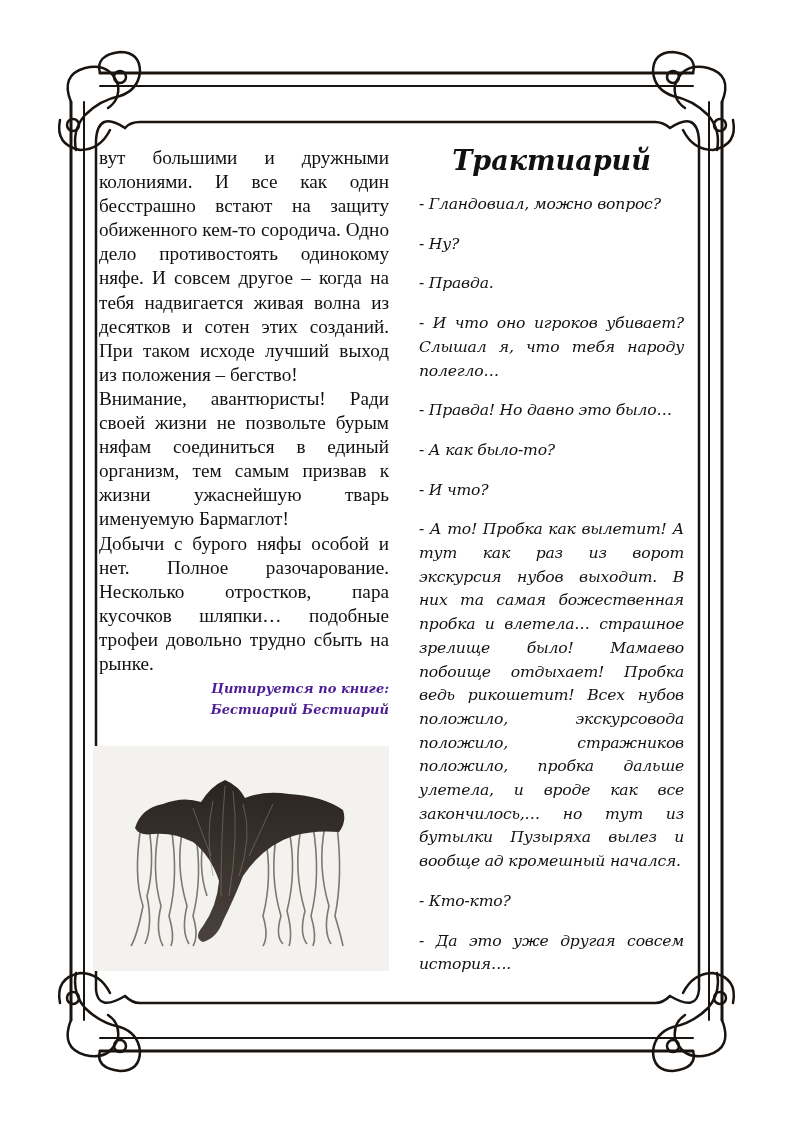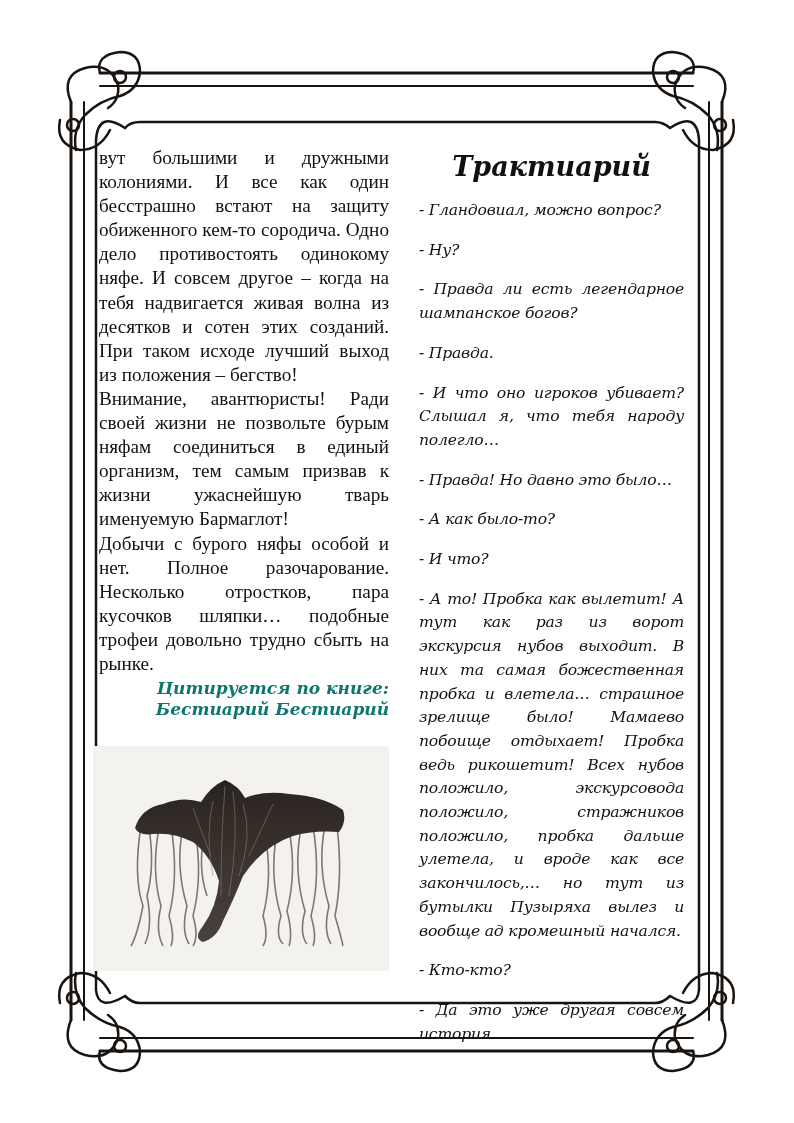--- a/index.html
+++ b/index.html
@@ -7,34 +7,34 @@
   .frame-svg { position: absolute; left: 0; top: 0; width: 794px; height: 1123px; }
   .col-left {
     position: absolute; left: 99px; top: 146px; width: 290px;
     font-family: "Liberation Serif", "DejaVu Serif", serif;
     font-size: 19.2px; line-height: 24.1px; color: #111;
     text-align: justify; hyphens: manual;
   }
   .col-left p { margin: 0; }
   .cite {
     font-family: "DejaVu Serif", serif; font-style: italic; font-weight: bold;
-    font-size: 17px; line-height: 21px; text-align: right; margin: 2px 0 0 0; color: #0f766e;
+    font-size: 13px; line-height: 21px; text-align: right; margin: 2px 0 0 0; color: #4c1d95;
   }
   .illustration {
     position: absolute; left: 93px; top: 746px; width: 296px; height: 225px;
     background: #f4f2ee;
   }
   .col-right {
     position: absolute; left: 403px; top: 145px; width: 297px;
     font-family: "DejaVu Serif", serif; font-style: italic;
     font-size: 15.6px; line-height: 23.7px; color: #111; text-align: justify;
   }
   .col-right .title {
     font-family: "DejaVu Serif", serif; font-style: italic; font-weight: bold;
-    font-size: 27px; line-height: 32px; text-align: center; margin: 6px 0 0 0;
+    font-size: 27px; line-height: 32px; text-align: center; margin: 0 0 0 0;
   }
   .col-right p { margin: 16px; letter-spacing: -0.2px; }
 </style>
 </head>
 <body>
 
 <svg class="frame-svg" viewBox="0 0 794 1123" xmlns="http://www.w3.org/2000/svg">
   <g fill="none" stroke="#1a1410" stroke-linecap="round">
 
     <g>
@@ -126,21 +126,20 @@
       <path d="M100 62 Q110 90 118 110"></path>
       <path d="M180 58 Q170 80 156 110"></path>
     </g>
   </svg>
 </div>
 
 <div class="col-right">
   <div class="title">Трактиарий</div>
   <p>- Гландовиал, можно вопрос?</p>
   <p>- Ну?</p>
-  <p>- Правда ли есть легендарное шам­панское богов?</p>
   <p>- Правда.</p>
   <p>- И что оно игроков убивает? Слы­шал я, что тебя народу полегло…</p>
   <p>- Правда! Но давно это было…</p>
   <p>- А как было-то?</p>
   <p>- И что?</p>
   <p>- А то! Пробка как вылетит! А тут как раз из ворот экскурсия нубов выходит. В них та самая божественная пробка и влетела… страшное зрелище было! Мамаево побоище отдыхает! Пробка ведь рикошетит! Всех нубов положило, экскурсовода положило, страж­ников положило, пробка дальше улетела, и вроде как все закончи­лось,… но тут из бутылки Пузы­ряха вылез и вообще ад кромеш­ный начался.</p>
   <p>- Кто-кто?</p>
   <p>- Да это уже другая совсем исто­рия….</p>
 </div>
 

